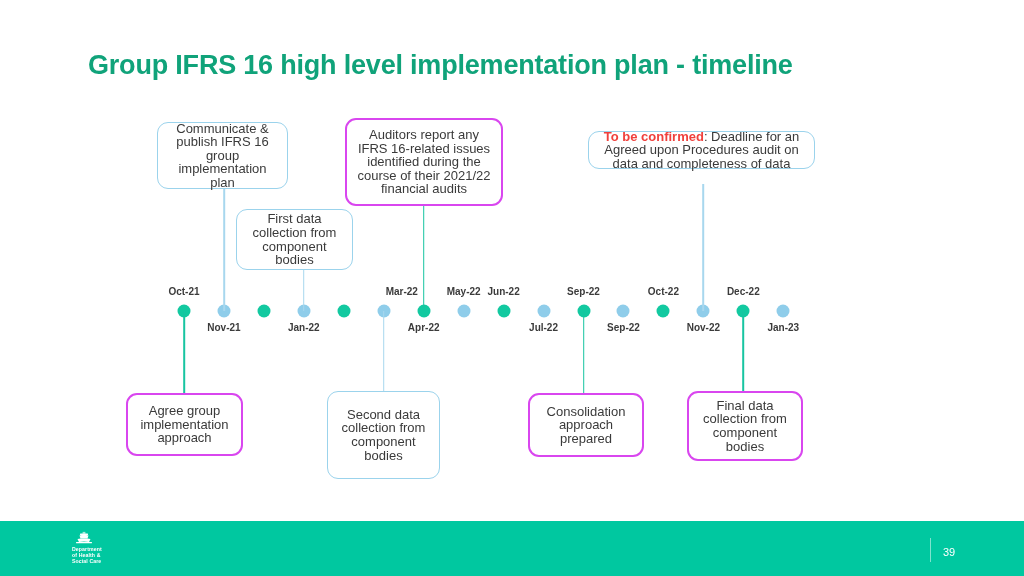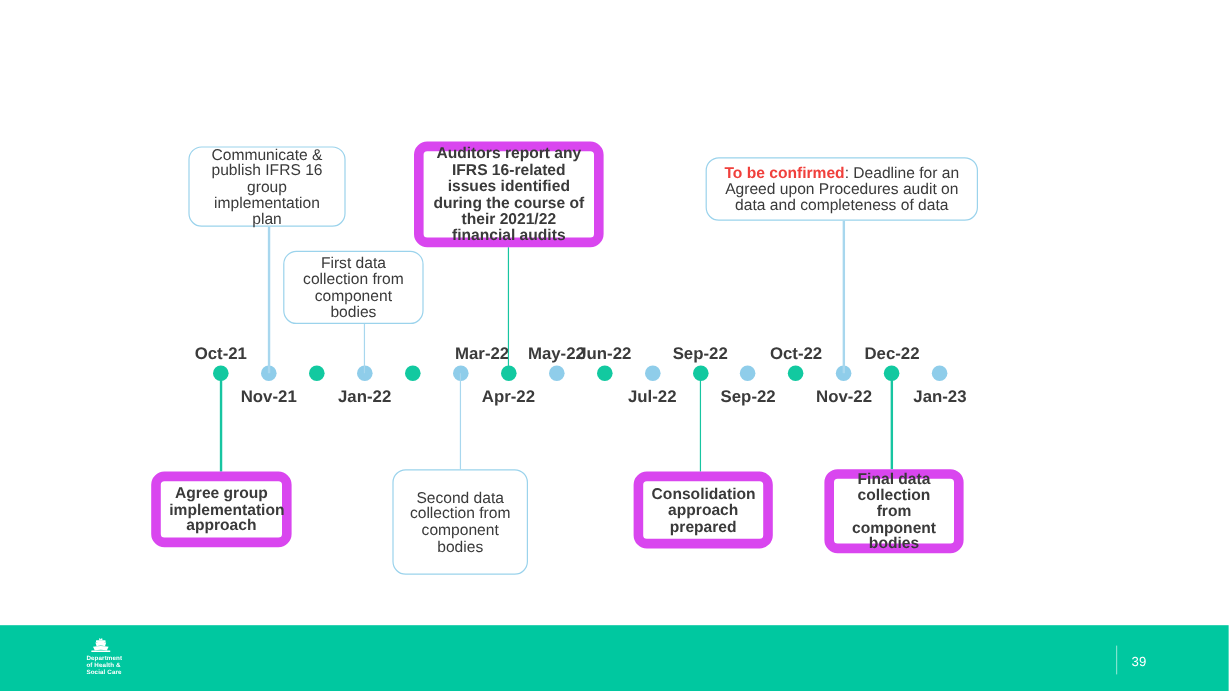--- a/index.html
+++ b/index.html
@@ -20,38 +20,38 @@
   
   .dot{
     position:absolute;width:13px;height:13px;border-radius:50%;
     transform:translate(-50%,-50%);
   }
   .dot.teal{background:#12C9A0;}
   .dot.blue{background:#8FCDEA;}
 
   .tick-label{
     position:absolute;transform:translateX(-50%);
-    font-size:14px;font-weight:bold;color:#3B3B3B;white-space:nowrap;
+    font-size:10px;font-weight:bold;color:#3B3B3B;white-space:nowrap;
   }
 
   
   .conn{position:absolute;width:1.6px;transform:translateX(-50%);}
   .conn.teal{background:#17C5A1;}
   .conn.blue{background:#A8D7EE;}
 
   
   .box{
     position:absolute;box-sizing:border-box;
     border-radius:11px;background:#ffffff;
     display:flex;align-items:center;justify-content:center;
     text-align:center;
     font-size:13px;line-height:13.6px;color:#3A3A3A;
     padding:5px 7px;
   }
-  .box.teal{border:8px solid #d946ef;font-weight:bold;}
+  .box.teal{border:2px solid #d946ef;}
   .box.blue{border:1.6px solid #9BD3EC;}
   .box .txt{display:block;width:100%;}
   .tbc{color:#F0403C;font-weight:bold;}
 
   
   #footer{
     position:absolute;left:0;bottom:0;width:1024px;height:55px;
     background:#00C8A0;
   }
   #logo{
@@ -70,20 +70,21 @@
   #page-num{
     position:absolute;left:943px;top:546px;
     font-size:11px;color:#ffffff;
   }
 </style>
 </head>
 <body>
 
 <div id="slide">
 
+  <div id="title">Group IFRS 16 high level implementation plan - timeline</div>
 
   <div id="timeline-layer">
       <div class="dot teal" style="left: 184px; top: 311px;"></div>
       <div class="tick-label" style="left: 184px; top: 286px;">Oct-21</div>
       <div class="dot blue" style="left: 223.95px; top: 311px;"></div>
       <div class="tick-label" style="left: 223.95px; top: 322px;">Nov-21</div>
       <div class="dot teal" style="left: 263.9px; top: 311px;"></div>
       <div class="dot blue" style="left: 303.85px; top: 311px;"></div>
       <div class="tick-label" style="left: 303.85px; top: 322px;">Jan-22</div>
       <div class="dot teal" style="left: 343.8px; top: 311px;"></div>
@@ -118,21 +119,21 @@
       <div class="conn teal" style="left: 583.5px; top: 311px; height: 82px;"></div>
       <div class="conn teal" style="left: 743.3px; top: 311px; height: 80px;"></div>
     </div>
   <div id="callout-layer">
       <div class="box blue" style="left: 157px; top: 122px; width: 131px; height: 67px;">
         <span class="txt">Communicate &amp; publish IFRS 16 group implementation plan</span>
       </div>
       <div class="box teal" style="left: 345px; top: 118px; width: 158px; height: 88px;">
         <span class="txt">Auditors report any IFRS 16-related issues identified during the course of their 2021/22 financial audits</span>
       </div>
-      <div class="box blue" style="left: 588px; top: 131px; width: 227px; height: 53px;">
+      <div class="box blue" style="left: 588px; top: 131px; width: 227px; height: 38px;">
         <span class="txt"><span class="tbc">To be confirmed</span>: Deadline for an Agreed upon Procedures audit on data and completeness of data</span>
       </div>
       <div class="box blue" style="left: 236px; top: 209px; width: 117px; height: 61px;">
         <span class="txt">First data collection from component bodies</span>
       </div>
       <div class="box teal" style="left: 126px; top: 393px; width: 117px; height: 63px;">
         <span class="txt">Agree group implementation approach</span>
       </div>
       <div class="box blue" style="left: 327px; top: 391px; width: 113px; height: 88px;">
         <span class="txt">Second data collection from component bodies</span>

